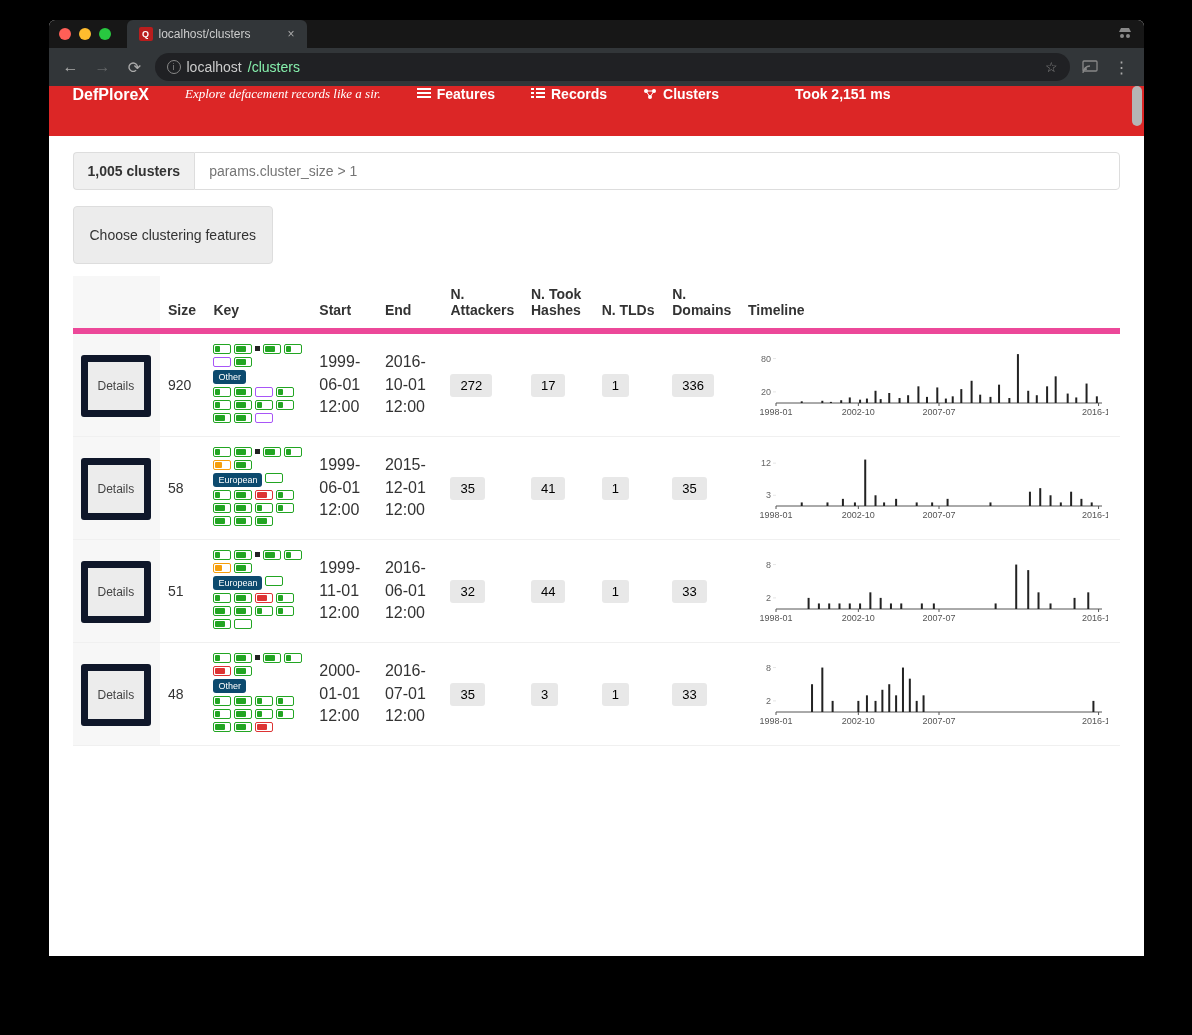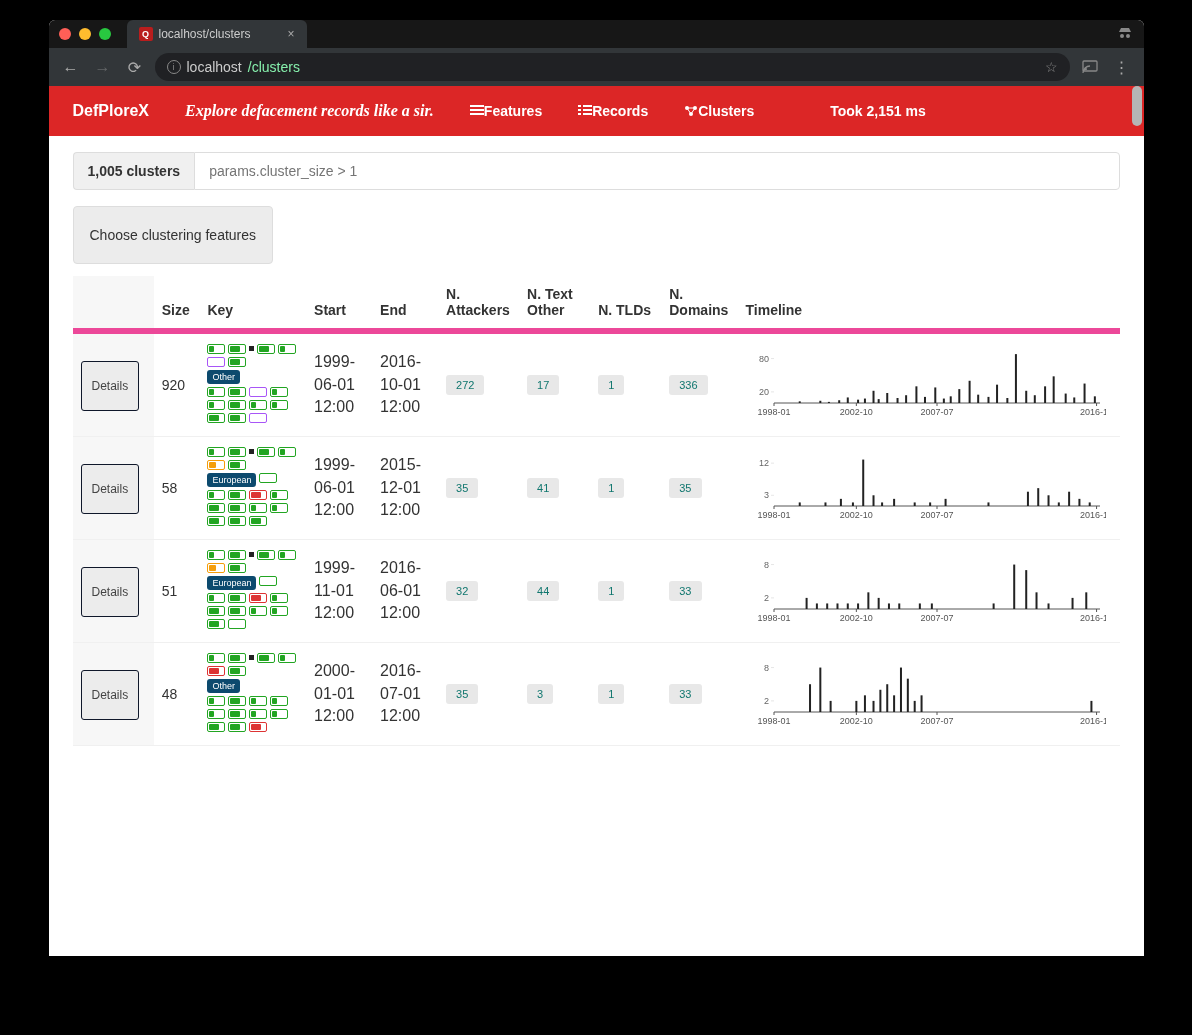--- a/index.html
+++ b/index.html
@@ -76,28 +76,28 @@
 
 .page { background:#fff; height: 870px; overflow:auto; position:relative;}
 .page-scrollbar { position:absolute; right:2px; top:0; width:10px; height:100%; }
 .scroll-thumb { position:absolute; right:0; top:0; width:10px; height:40px; background:#b5b5b5; border-radius:5px;}
 
 .navbar {
   background: #dc2626;
   color: #fff;
   height: 50px;
   display: flex;
-  align-items: center;
+  align-items: flex-start;
   padding: 0 24px;
   gap: 36px;
   font-size: 14px;
 }
 .brand { font-weight: 700; font-size: 16px; }
-.tagline { font-style: italic; font-family: Georgia, serif; font-size:16px;font-weight:bold; }
-.nav-item { display:flex; align-items:center; font-weight:600; cursor:pointer; }
+.tagline { font-style: italic; font-family: Georgia, serif; font-size:13px; }
+.nav-item { display:flex; align-items:center; gap:6px; font-weight:600; cursor:pointer; }
 .nav-icon { width:14px; height:12px; display:inline-block; }
 .took { margin-left: 40px; font-weight:600; }
 
 .content { padding: 16px 24px; }
 .filter-row { display:flex; margin-bottom:16px; }
 .filter-label {
   background:#f0f0f0; border:1px solid #ddd; border-right:none;
   padding: 10px 14px; font-weight:600; font-size:14px; color:#333;
   border-radius:4px 0 0 4px;
 }
@@ -115,30 +115,30 @@
 }
 table.clusters th {
   text-align:left; padding:10px 8px; font-weight:700; font-size:14px;
   border-bottom:6px solid #ec4899; vertical-align:bottom;
 }
 table.clusters td {
   padding:10px 8px; vertical-align:middle; border-bottom:1px solid #f0f0f0;
 }
 .details-cell { background:#f7f7f7; width:80px; }
 .details-btn {
-  background:#ececec; border:1px solid #0f172a; padding:17px 10px; font-size:12px;
+  background:#ececec; border:7px solid #0f172a; padding:17px 10px; font-size:12px;
   border-radius:3px; cursor:pointer; color:#444;
 }
 .size-cell { width:45px; font-weight:400; }
 .key-cell { width:105px; }
 .date-cell { width:65px; font-size:16px; line-height:1.4; }
 .num-cell { width:70px; }
 .badge {
-  background:#e8e8e8; padding:4px 10px; border-radius:3px; font-size:11px; font-weight:500;
-  display:inline-block; color:#0f766e;
+  background:#e8e8e8; padding:4px 10px; border-radius:3px; font-size:13px; font-weight:500;
+  display:inline-block; color:#000000;
 }
 .key-group { display:flex; flex-wrap:wrap; gap:3px; margin-bottom:3px; }
 .k-pill {
   width:18px; height:10px; border:1.5px solid; border-radius:2px; display:inline-block;
   position:relative;
 }
 .k-pill::after{
   content:''; position:absolute; left:1px; top:1px; bottom:1px; border-radius:1px;
 }
 .k-green { border-color:#22a522; } .k-green::after{ background:#22a522; width:30%; }
@@ -247,21 +247,21 @@
 
       <table class="clusters">
         <thead>
           <tr>
             <th class="details-cell"></th>
             <th>Size</th>
             <th>Key</th>
             <th>Start</th>
             <th>End</th>
             <th>N. Attackers</th>
-            <th>N. Text Other</th>
+            <th>N. Took Hashes</th>
             <th>N. TLDs</th>
             <th>N. Domains</th>
             <th>Timeline</th>
           </tr>
         </thead>
         <tbody id="rows">
             <tr>
               <td class="details-cell"><span class="details-btn">Details</span></td>
               <td class="size-cell">920</td>
               <td class="key-cell">

